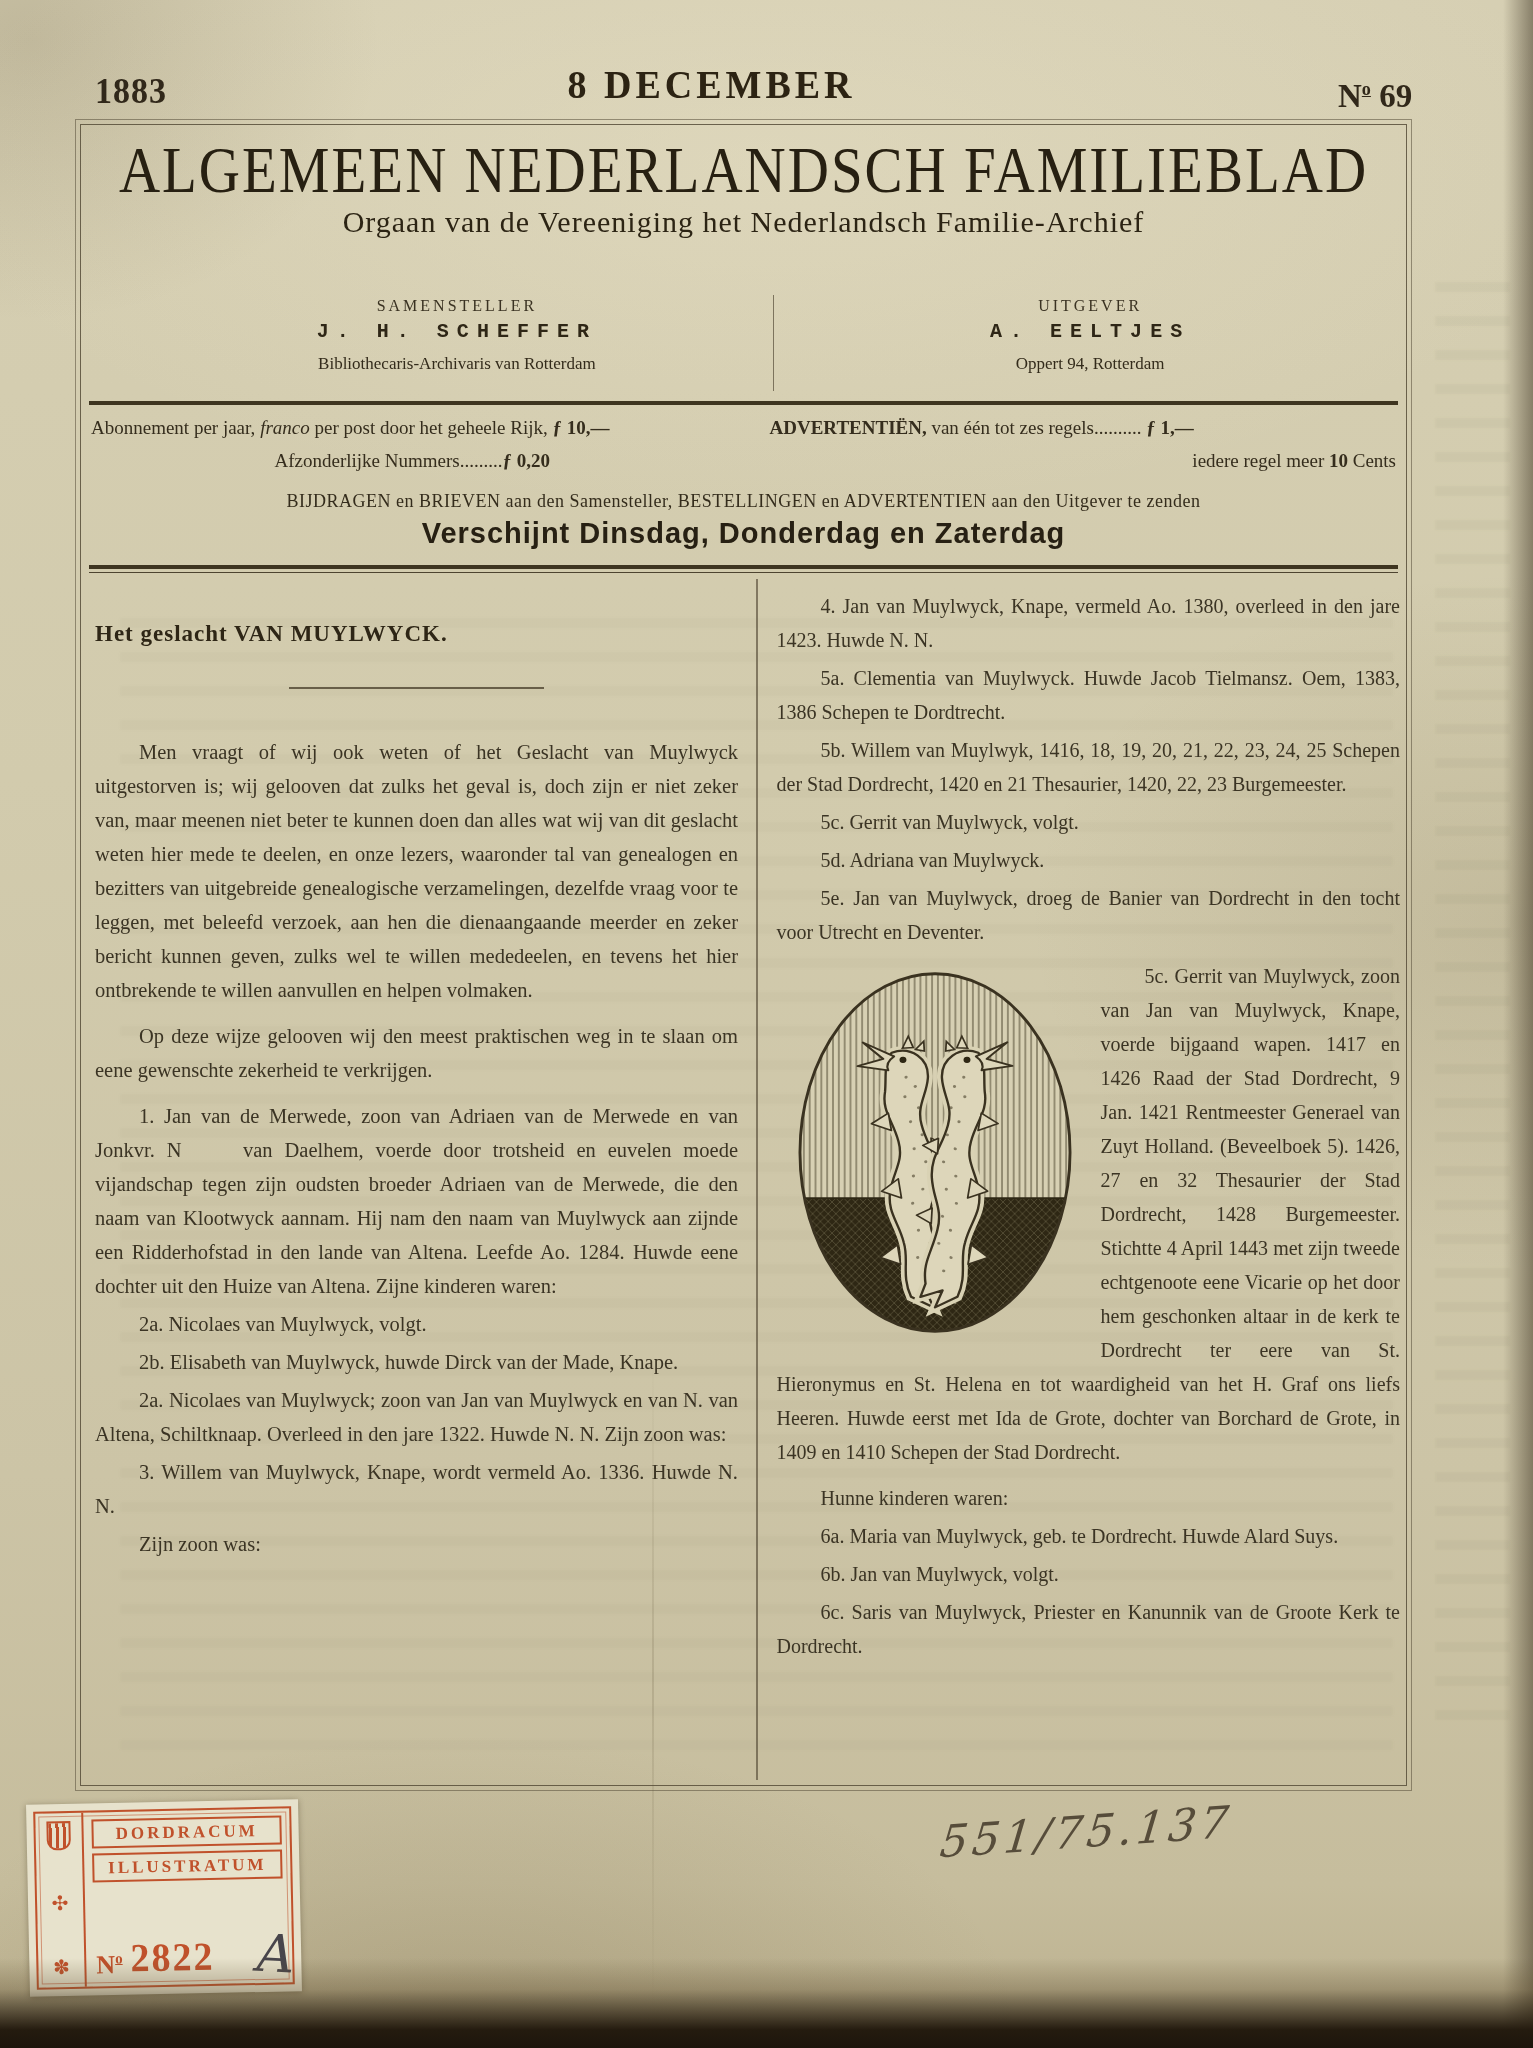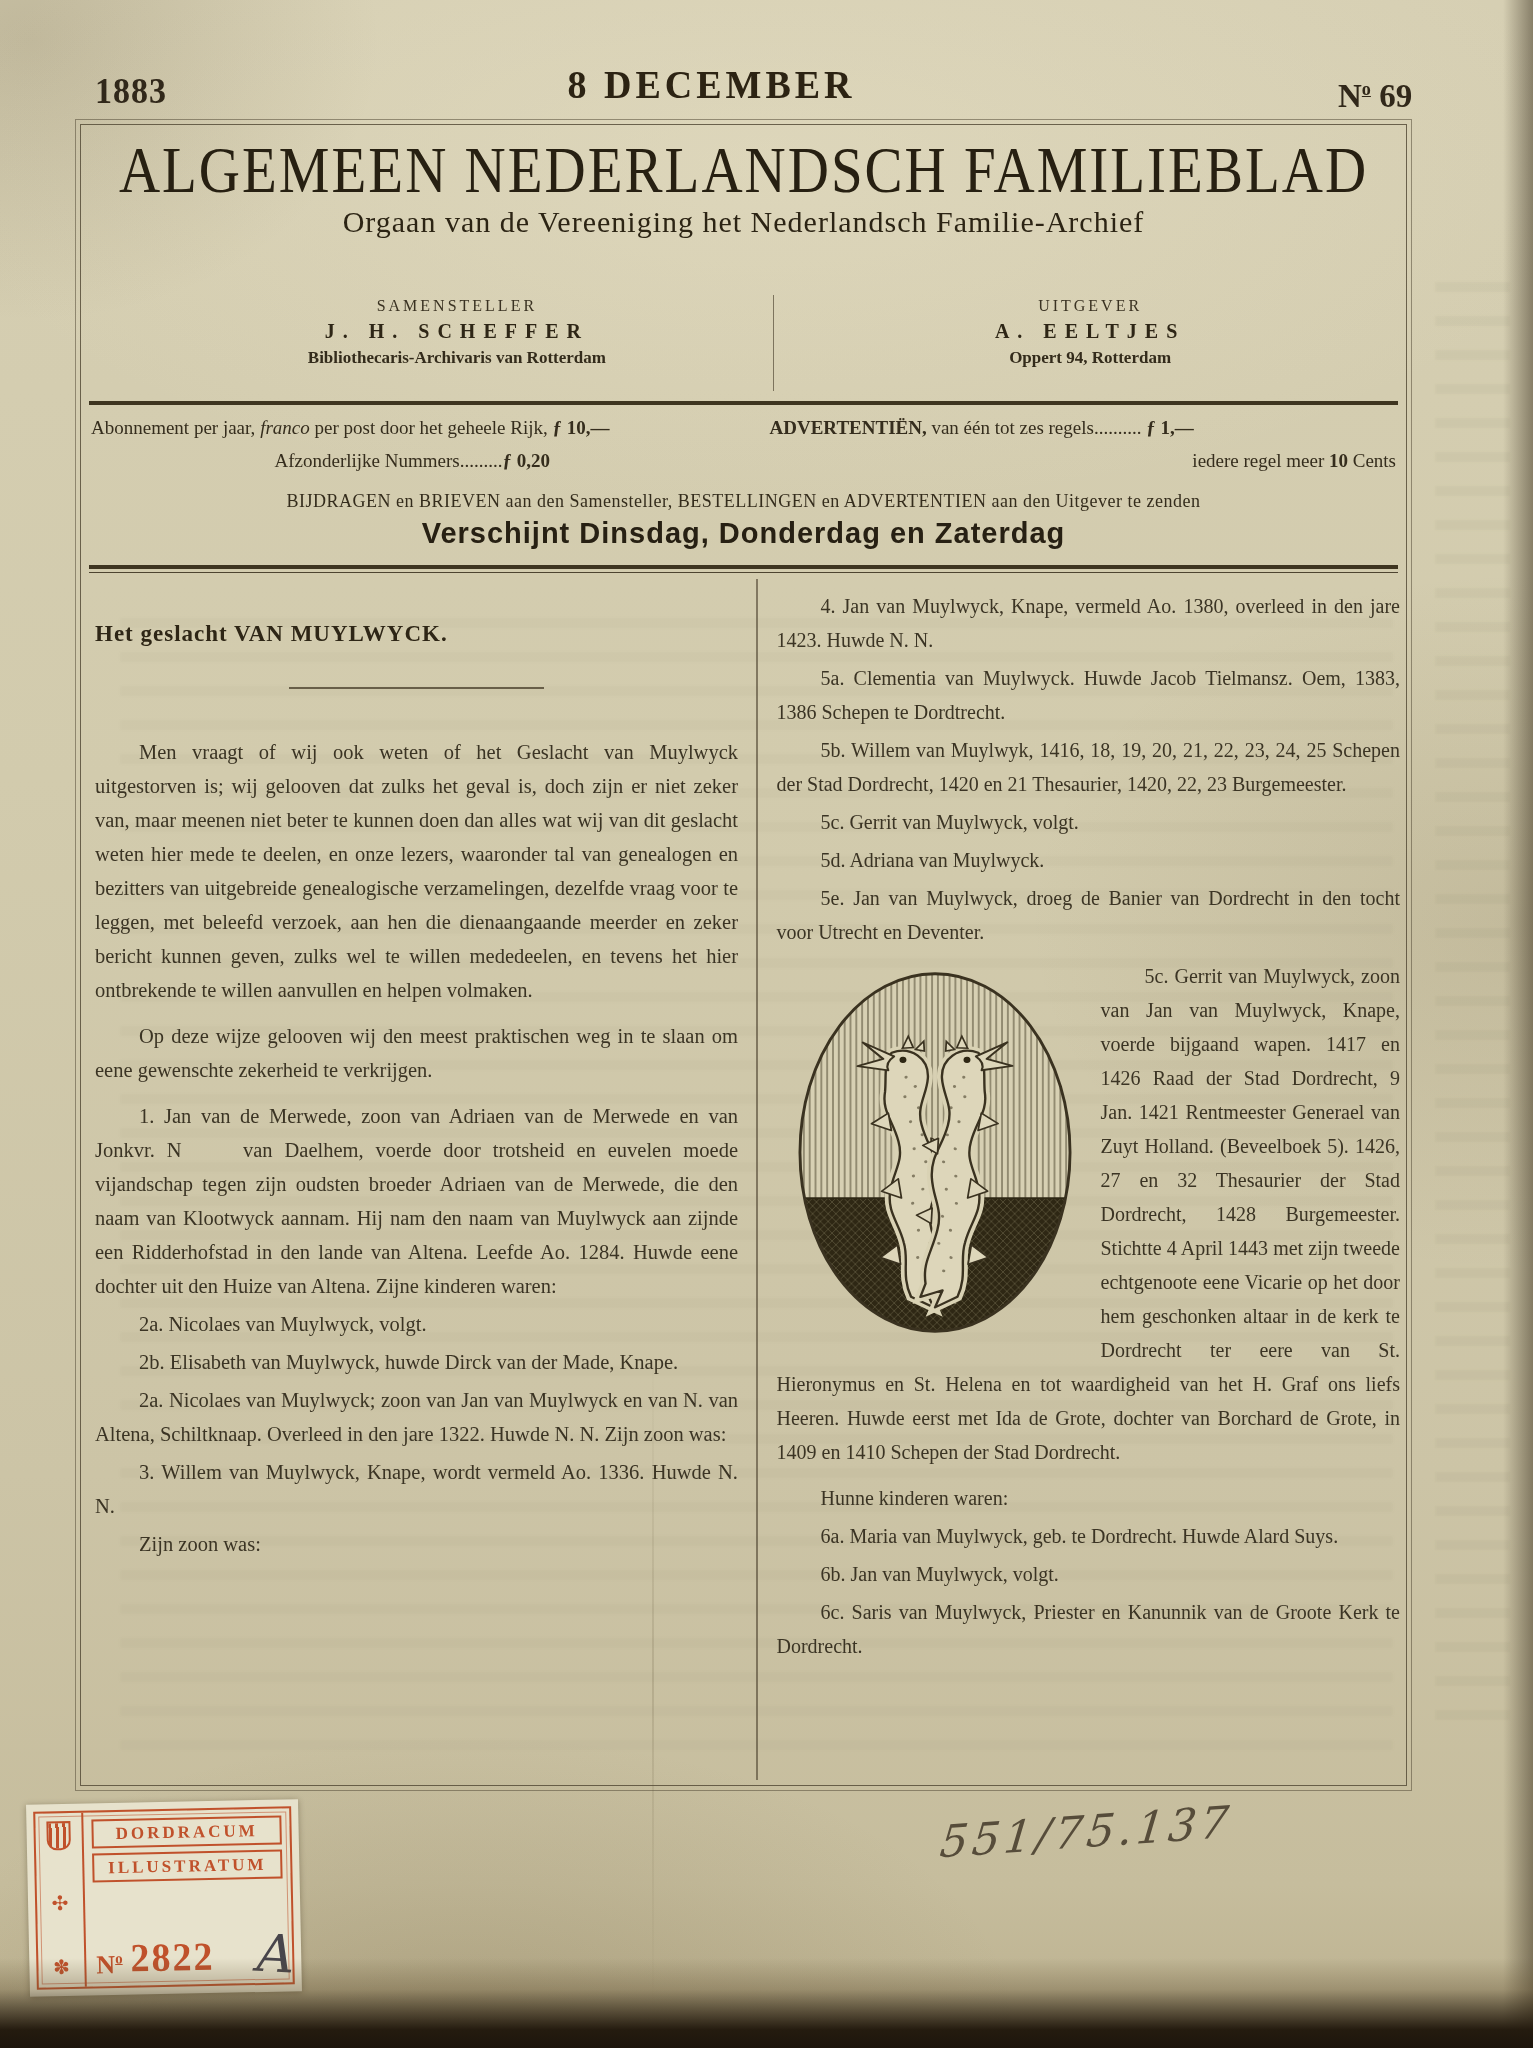--- a/index.html
+++ b/index.html
@@ -36,22 +36,22 @@
   .masthead-title{position:absolute;left:0;right:0;top:12px;text-align:center;margin:0;
     font-size:57px;font-weight:normal;letter-spacing:2px;color:#272012;transform:scaleY(1.14);white-space:nowrap;}
   .masthead-sub{position:absolute;left:0;right:0;top:80px;text-align:center;
     font-size:30px;font-weight:normal;letter-spacing:1px;color:#2c2414;}
 
   .info-row{position:absolute;left:0;right:0;top:168px;height:104px;display:flex;}
   .info-cell{flex:1;text-align:center;padding-top:4px;}
   .info-cell.compiler{padding-left:60px;}
   .info-divider{width:1.5px;background:rgba(86,76,56,.7);margin-top:2px;height:96px;}
   .info-role{font-size:16px;letter-spacing:3px;color:#3a3222;}
-  .info-name{font-size:20px;font-weight:bold;letter-spacing:8px;color:#2e2616;margin-top:5px;}
-  .info-desc{font-size:17px;font-weight:bold;color:#332b1b;margin-top:5px;}
+  .info-name{font-size:20px;font-weight:bold;letter-spacing:8px;color:#2e2616;margin-top:5px;font-family:Liberation Mono, monospace;}
+  .info-desc{font-size:17px;font-weight:normal;color:#332b1b;margin-top:11px;}
 
   .rule-thick{position:absolute;left:8px;right:8px;top:276px;height:4px;background:#3e3520;}
   .terms-row{position:absolute;left:0;right:0;top:292px;height:76px;display:flex;font-size:19px;color:#352d1d;}
   .terms-cell{flex:1;padding:0 10px;}
   .terms-line1{white-space:nowrap;}
   .terms-line1 .it{font-style:italic;}
   .terms-line1 .b{font-weight:bold;}
   .terms-line2{text-align:center;margin-top:11px;}
   .terms-line2 .b{font-weight:bold;}
   .terms-cell.adv .terms-line1{padding-left:16px;}

